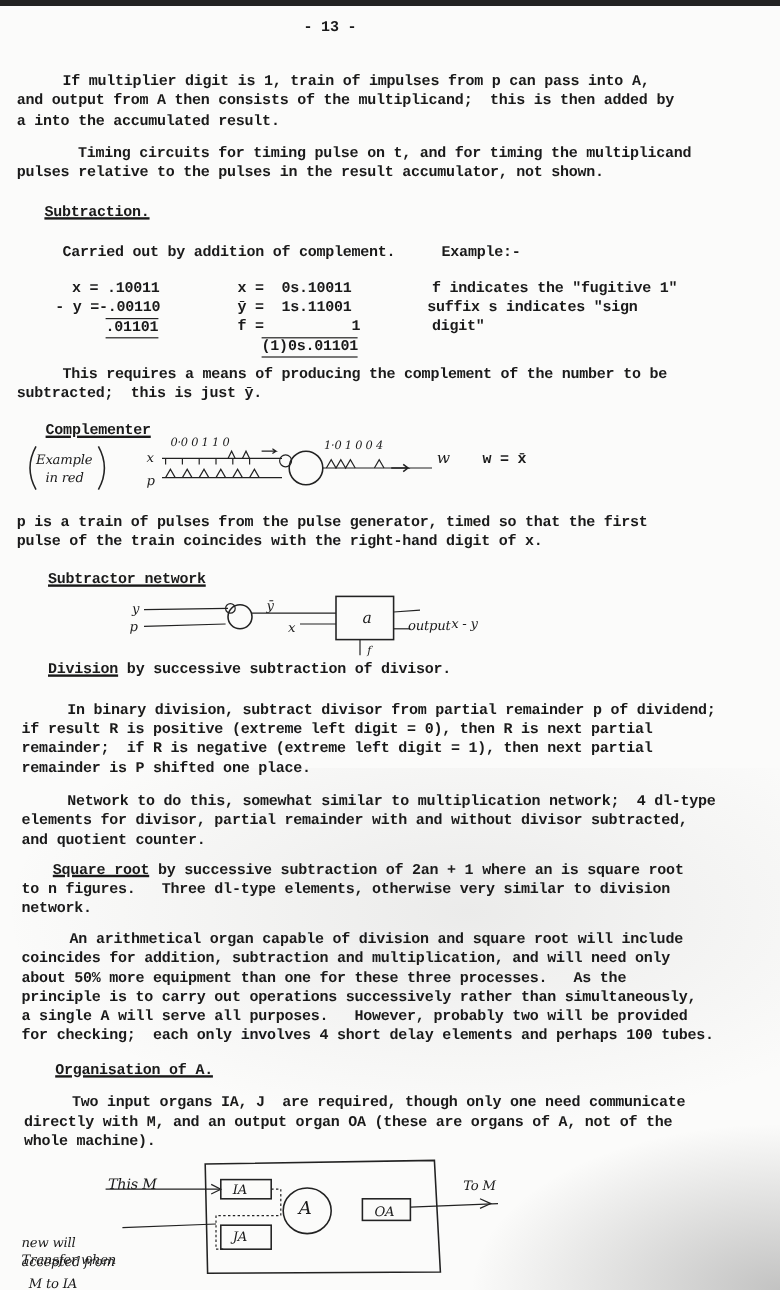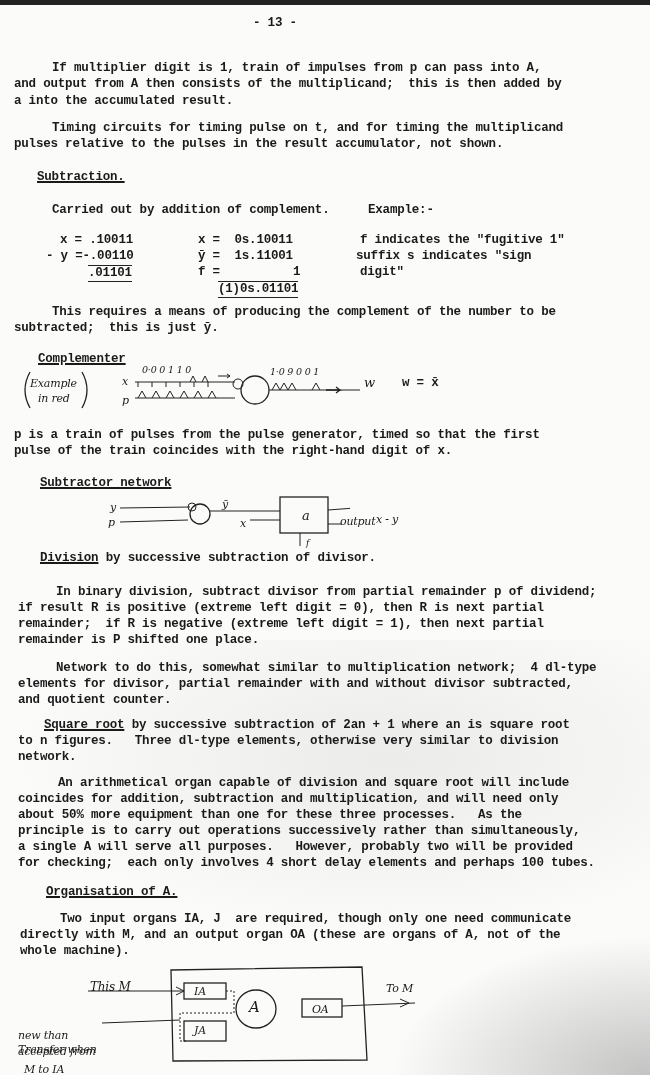--- a/index.html
+++ b/index.html
@@ -21,21 +21,21 @@
 <div class="topbar"></div>
 <div class="grain2"></div>
 <div class="grain"></div>
 
 <div class="t" style="left:253px;top:16px;">- 13 -</div>
 
 <div class="t" style="left:52px;top:61px;">If multiplier digit is 1, train of impulses from p can pass into A,</div>
 <div class="t" style="left:14px;top:77px;">and output from A then consists of the multiplicand;  this is then added by</div>
 <div class="t" style="left:14px;top:94px;">a into the accumulated result.</div>
 
-<div class="t" style="left:52px;top:121px;font-family:Liberation Mono, monospace;">Timing circuits for timing pulse on t, and for timing the multiplicand</div>
+<div class="t" style="left:65px;top:121px;font-family:Liberation Mono, monospace;">Timing circuits for timing pulse on t, and for timing the multiplicand</div>
 <div class="t" style="left:14px;top:137px;">pulses relative to the pulses in the result accumulator, not shown.</div>
 
 <div class="t u" style="left:37px;top:170px;">Subtraction.</div>
 <div class="t" style="left:52px;top:203px;">Carried out by addition of complement.</div>
 <div class="t" style="left:368px;top:203px;">Example:-</div>
 
 <div class="t" style="left:60px;top:233px;">x = .10011</div>
 <div class="t" style="left:46px;top:249px;">- y =-.00110</div>
 <div class="t" style="left:88px;top:265px;border-top:1.5px solid #222;border-bottom:1.5px solid #222;">.01101</div>
 
@@ -54,21 +54,21 @@
 <div class="t u" style="left:38px;top:352px;">Complementer</div>
 <div class="t hand" style="left:30px;top:376px;">Example</div>
 <div class="t hand" style="left:38px;top:391px;">in red</div>
 <svg style="left:20px;top:370px;" width="70" height="40">
   <path d="M10 2 Q0 20 10 38" stroke="#222" fill="none" stroke-width="1.3"></path>
   <path d="M62 2 Q72 20 62 38" stroke="#222" fill="none" stroke-width="1.3"></path>
 </svg>
 <div class="t hand" style="left:122px;top:374px;">x</div>
 <div class="t hand" style="left:122px;top:393px;">p</div>
 <div class="t hand" style="left:142px;top:362px;font-size:9.5px;">0·0 0 1 1 0</div>
-<div class="t hand" style="left:270px;top:364px;font-size:9.5px;">1·0 9 0 0 1</div>
+<div class="t hand" style="left:270px;top:364px;font-size:9.5px;">1·0 1 0 0 4</div>
 <svg style="left:130px;top:370px;" width="240" height="35">
   <line x1="5" y1="12" x2="105" y2="12" stroke="#222" stroke-width="1"></line>
   <line x1="5" y1="28" x2="105" y2="28" stroke="#222" stroke-width="1"></line>
   <path d="M8 12 v5 M22 12 v5 M36 12 v5 M50 12 v5 M64 12 v5 M78 12 v5" stroke="#222"></path>
   <path d="M60 12 l3 -6 l3 6 M72 12 l3 -6 l3 6" stroke="#222" fill="none"></path>
   <path d="M8 28 l4 -7 l4 7 M22 28 l4 -7 l4 7 M36 28 l4 -7 l4 7 M50 28 l4 -7 l4 7 M64 28 l4 -7 l4 7 M78 28 l4 -7 l4 7" stroke="#222" fill="none"></path>
   <path d="M88 6 h12 l-3 -2 M100 6 l-3 2" stroke="#222" fill="none"></path>
   <circle cx="108" cy="14" r="5" stroke="#222" fill="none"></circle>
   <circle cx="125" cy="20" r="14" stroke="#222" fill="none" stroke-width="1.3"></circle>
   <line x1="139" y1="20" x2="230" y2="20" stroke="#222"></line>
@@ -142,15 +142,15 @@
   <line x1="262" y1="41" x2="335" y2="38" stroke="#222"></line>
   <path d="M320 34 l9 4 l-9 4" stroke="#222" fill="none"></path>
 </svg>
 <div class="t hand" style="left:90px;top:980px;font-size:12px;">This M</div>
 <div class="t hand" style="left:386px;top:981px;font-size:11px;">To M</div>
 <div class="t hand" style="left:194px;top:984px;">IA</div>
 <div class="t hand" style="left:194px;top:1023px;">JA</div>
 <div class="t hand" style="left:249px;top:1000px;font-size:15px;">A</div>
 <div class="t hand" style="left:312px;top:1002px;">OA</div>
 <div class="t hand" style="left:18px;top:1012px;margin-top:30px;">Transfer when</div>
-<div class="t hand" style="left:18px;top:1028px;">new than</div>
+<div class="t hand" style="left:18px;top:1028px;">new will</div>
 <div class="t hand" style="left:18px;top:1044px;">accepted from</div>
 <div class="t hand" style="left:24px;top:1062px;">M to IA</div>
 
 </body></html>

